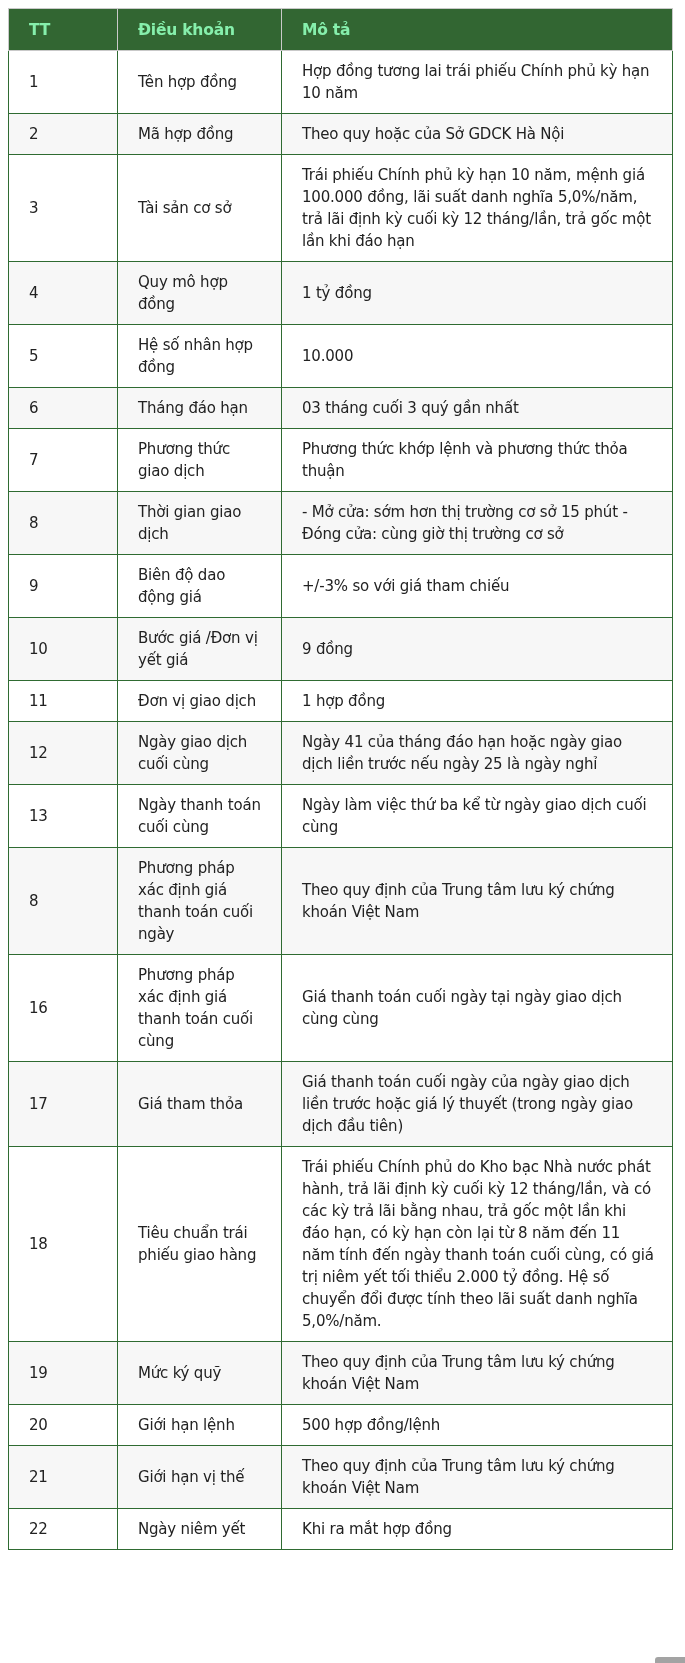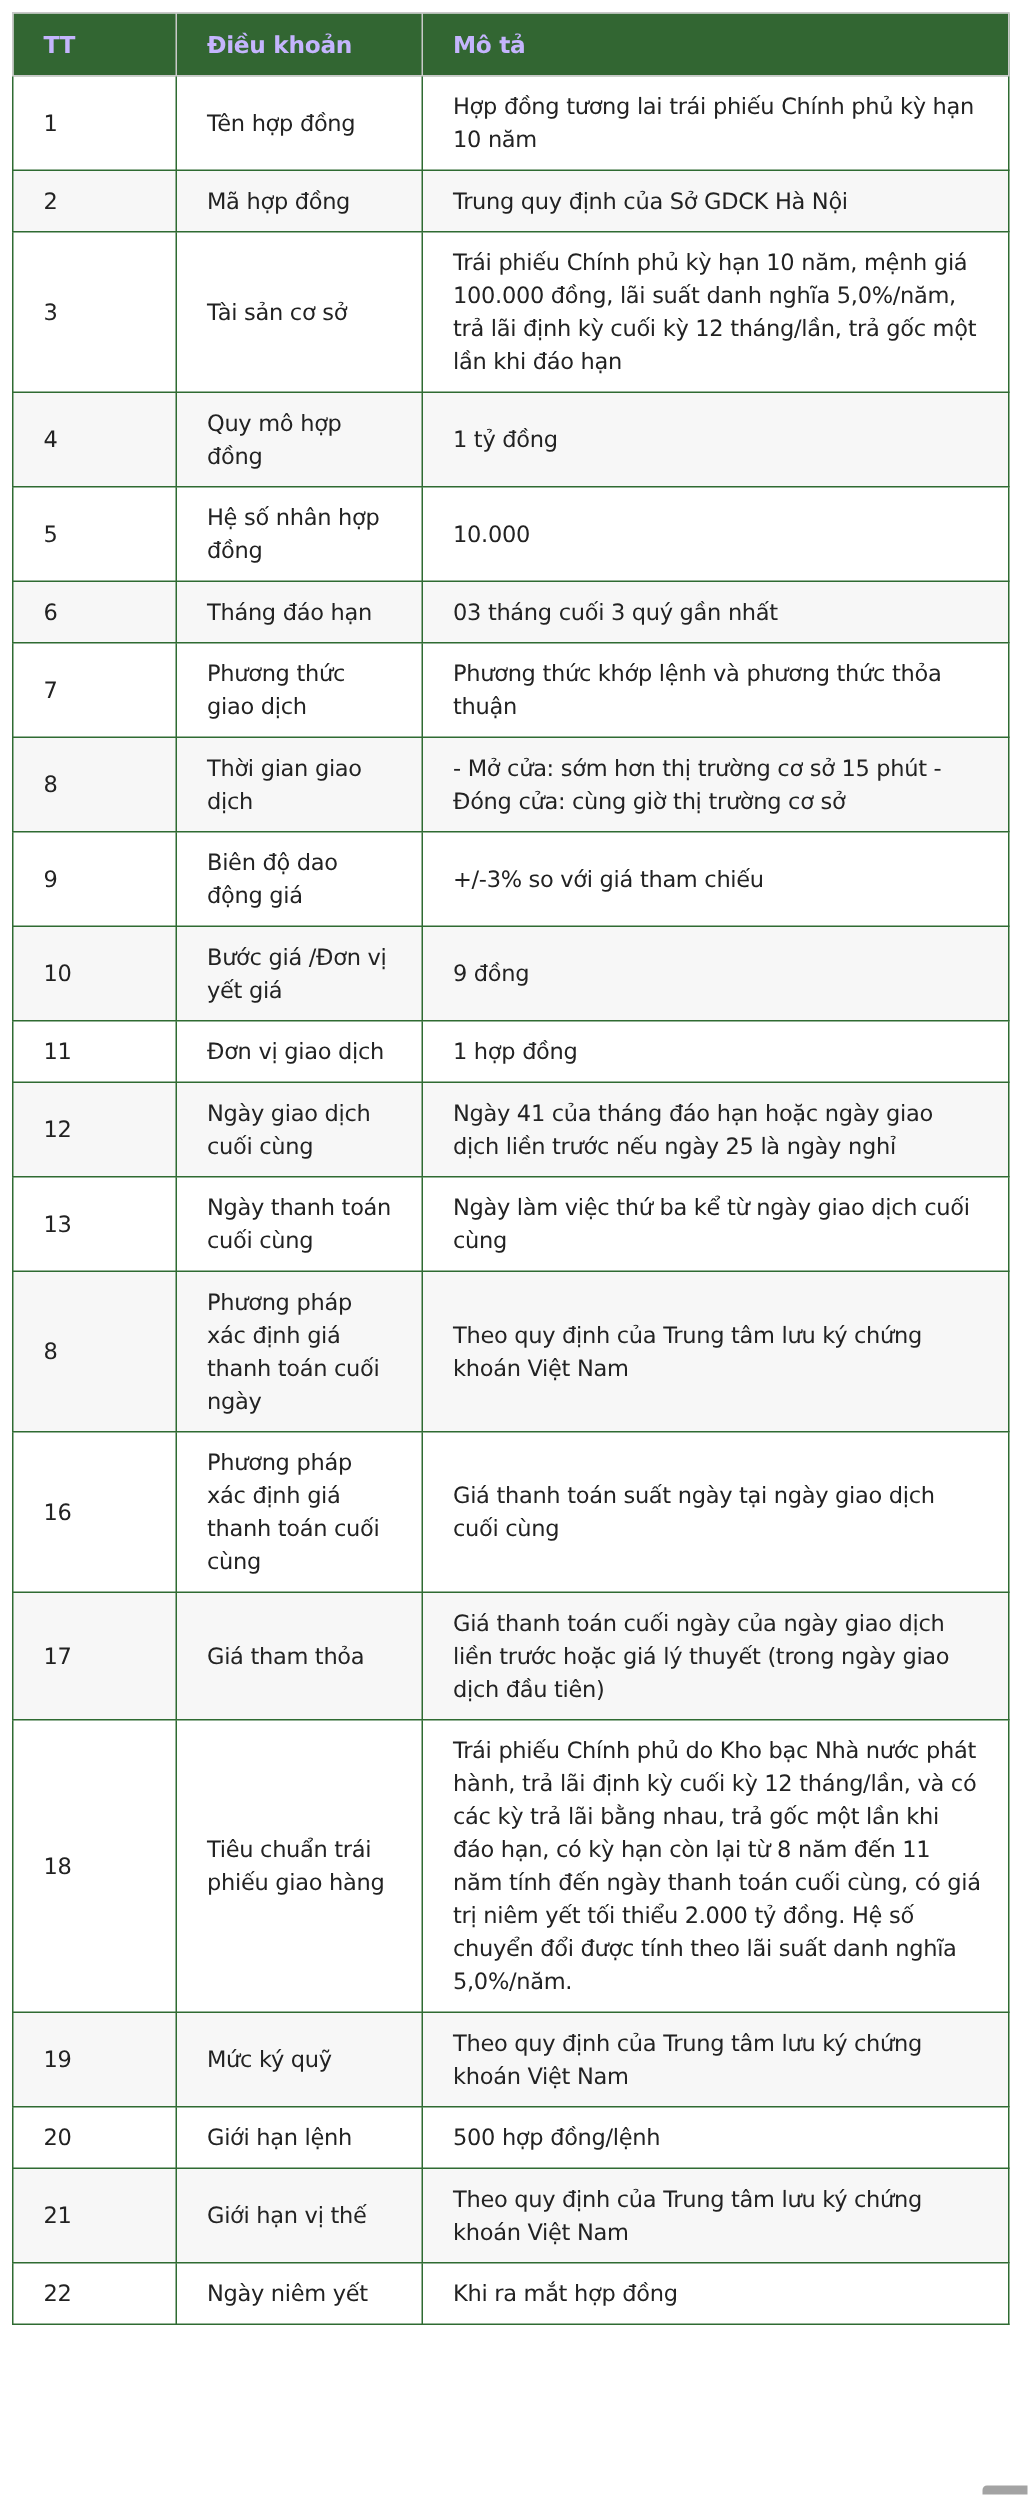--- a/index.html
+++ b/index.html
@@ -27,21 +27,21 @@
       table-layout: fixed;
       font-size: 15px;
       line-height: 22px;
       letter-spacing: -0.2px;
     }
     table.spec col.c-tt { width: 109px; }
     table.spec col.c-term { width: 164px; }
     table.spec col.c-desc { width: 391px; }
     table.spec thead th {
       background: #326632;
-      color: #c4b5fd;
+      color: #86efac;
       font-weight: bold;
       text-align: left;
       height: 41px;
       padding: 0 0 0 20px;
       border: 1px solid #c9c9c9;
       font-size: 15.5px;
       vertical-align: middle;
     }
     table.spec thead th.th-tt { padding-left: 20px; }
     table.spec tbody td {
@@ -85,21 +85,21 @@
     </thead>
     <tbody id="table-body">
         <tr>
           <td class="td-tt">1</td>
           <td class="td-term">Tên hợp đồng</td>
           <td class="td-desc">Hợp đồng tương lai trái phiếu Chính phủ kỳ hạn 10 năm</td>
         </tr>
         <tr>
           <td class="td-tt">2</td>
           <td class="td-term">Mã hợp đồng</td>
-          <td class="td-desc">Trung quy định của Sở GDCK Hà Nội</td>
+          <td class="td-desc">Theo quy hoặc của Sở GDCK Hà Nội</td>
         </tr>
         <tr>
           <td class="td-tt">3</td>
           <td class="td-term">Tài sản cơ sở</td>
           <td class="td-desc">Trái phiếu Chính phủ kỳ hạn 10 năm, mệnh giá 100.000 đồng, lãi suất danh nghĩa 5,0%/năm, trả lãi định kỳ cuối kỳ 12 tháng/lần, trả gốc một lần khi đáo hạn</td>
         </tr>
         <tr>
           <td class="td-tt">4</td>
           <td class="td-term">Quy mô hợp đồng</td>
           <td class="td-desc">1 tỷ đồng</td>
@@ -150,21 +150,21 @@
           <td class="td-desc">Ngày làm việc thứ ba kể từ ngày giao dịch cuối cùng</td>
         </tr>
         <tr>
           <td class="td-tt">8</td>
           <td class="td-term">Phương pháp xác định giá thanh toán cuối ngày</td>
           <td class="td-desc">Theo quy định của Trung tâm lưu ký chứng khoán Việt Nam</td>
         </tr>
         <tr>
           <td class="td-tt">16</td>
           <td class="td-term">Phương pháp xác định giá thanh toán cuối cùng</td>
-          <td class="td-desc">Giá thanh toán suất ngày tại ngày giao dịch cuối cùng</td>
+          <td class="td-desc">Giá thanh toán cuối ngày tại ngày giao dịch cùng cùng</td>
         </tr>
         <tr>
           <td class="td-tt">17</td>
           <td class="td-term">Giá tham thỏa</td>
           <td class="td-desc">Giá thanh toán cuối ngày của ngày giao dịch liền trước hoặc giá lý thuyết (trong ngày giao dịch đầu tiên)</td>
         </tr>
         <tr>
           <td class="td-tt">18</td>
           <td class="td-term">Tiêu chuẩn trái phiếu giao hàng</td>
           <td class="td-desc">Trái phiếu Chính phủ do Kho bạc Nhà nước phát hành, trả lãi định kỳ cuối kỳ 12 tháng/lần, và có các kỳ trả lãi bằng nhau, trả gốc một lần khi đáo hạn, có kỳ hạn còn lại từ 8 năm đến 11 năm tính đến ngày thanh toán cuối cùng, có giá trị niêm yết tối thiểu 2.000 tỷ đồng. Hệ số chuyển đổi được tính theo lãi suất danh nghĩa 5,0%/năm.</td>

